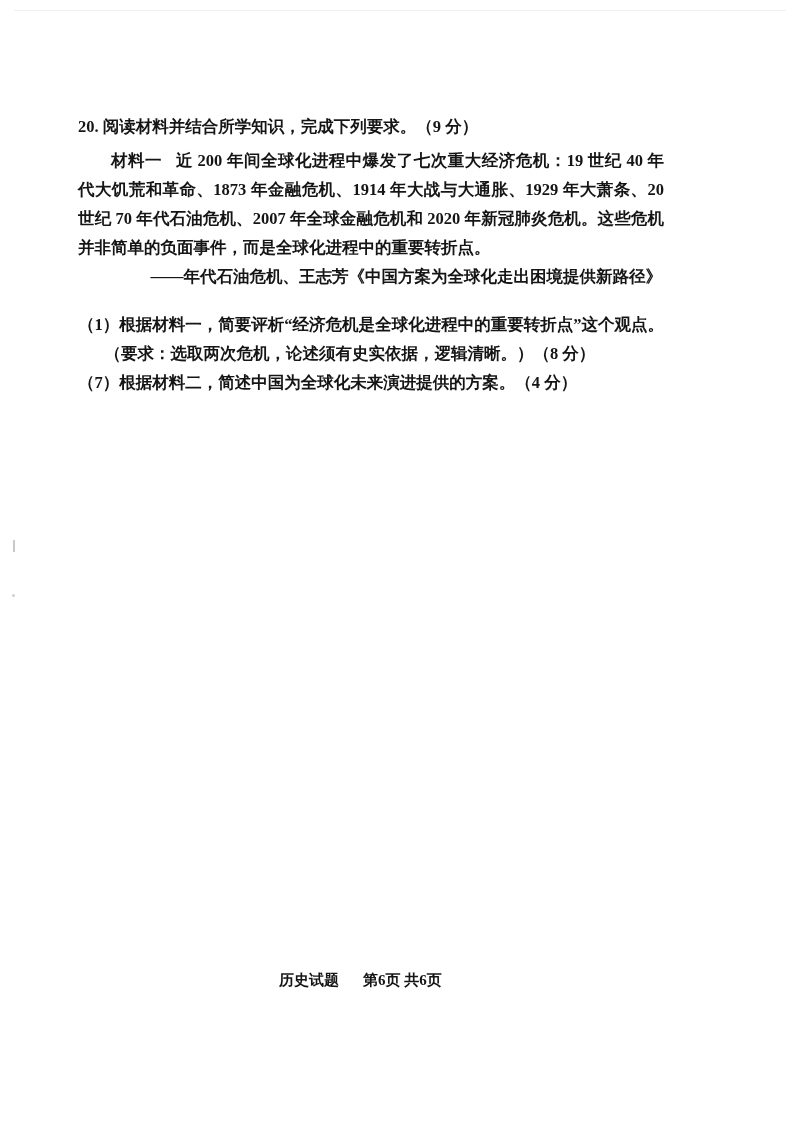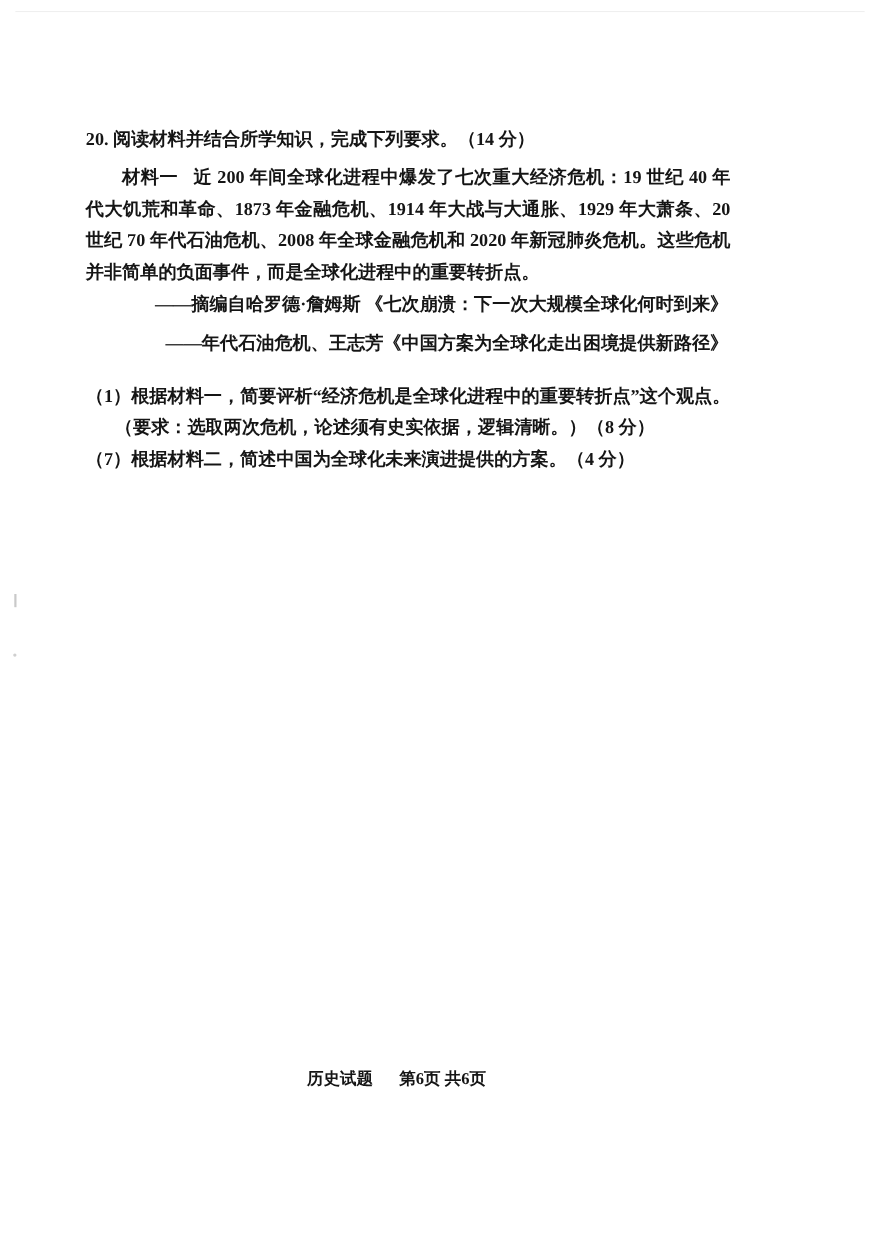--- a/index.html
+++ b/index.html
@@ -90,25 +90,24 @@
 <body>
 
 <div>
 
   <div class="scan-line-top"></div>
   <div class="margin-mark-1"></div>
   <div class="margin-mark-2"></div>
 
   <main class="content">
 
-    <p class="q-heading">20. 阅读材料并结合所学知识，完成下列要求。（14 分）</p>
+    <p class="q-heading">20. 阅读材料并结合所学知识，完成下列要求。（9 分）</p>
 
-    <p class="material"><span class="mat-label">材料一</span><span>近 200 年间全球化进程中爆发了七次重大经济危机：19 世纪 40 年代大饥荒和革命、1873 年金融危机、1914 年大战与大通胀、1929 年大萧条、20 世纪 70 年代石油危机、2008 年全球金融危机和 2020 年新冠肺炎危机。这些危机并非简单的负面事件，而是全球化进程中的重要转折点。</span></p>
+    <p class="material"><span class="mat-label">材料一</span><span>近 200 年间全球化进程中爆发了七次重大经济危机：19 世纪 40 年代大饥荒和革命、1873 年金融危机、1914 年大战与大通胀、1929 年大萧条、20 世纪 70 年代石油危机、2007 年全球金融危机和 2020 年新冠肺炎危机。这些危机并非简单的负面事件，而是全球化进程中的重要转折点。</span></p>
 
-    <p class="source">——摘编自哈罗德·詹姆斯 《七次崩溃：下一次大规模全球化何时到来》</p>
 
 
     <p class="source">——年代石油危机、王志芳《中国方案为全球化走出困境提供新路径》</p>
 
     <p class="subq subq-first">（1）根据材料一，简要评析“经济危机是全球化进程中的重要转折点”这个观点。（要求：选取两次危机，论述须有史实依据，逻辑清晰。）（8 分）</p>
 
     <p class="subq">（7）根据材料二，简述中国为全球化未来演进提供的方案。（4 分）</p>
 
   </main>
 

